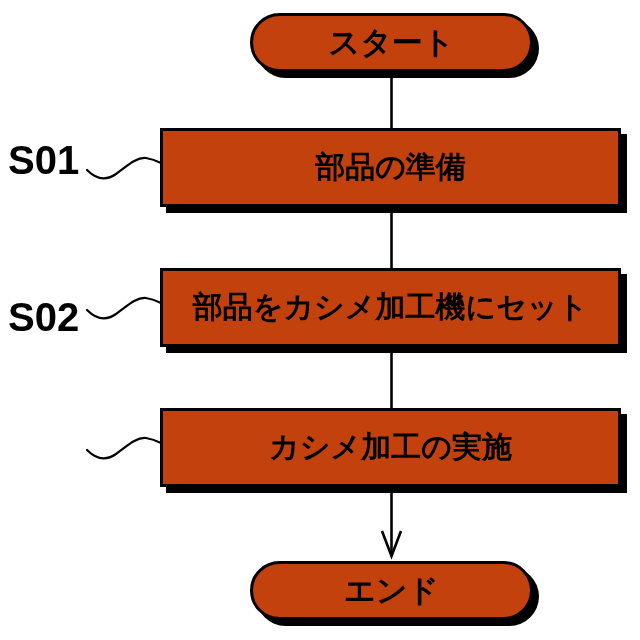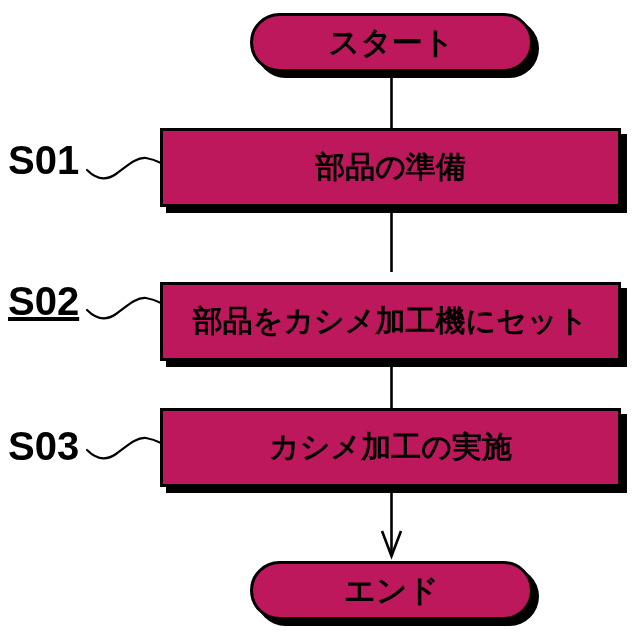--- a/index.html
+++ b/index.html
@@ -35,21 +35,21 @@
   }
   .arrowhead {
     stroke: #000000;
     stroke-width: 2.6;
     fill: none;
     stroke-linejoin: miter;
   }
   .node {
     position: absolute;
     box-sizing: border-box;
-    background: #be185d;
+    background: #c2410c;
     border: 3px solid #000000;
     box-shadow: 6px 6px 0 #000000;
     display: flex;
     align-items: center;
     justify-content: center;
     z-index: 1;
     font-weight: bold;
     white-space: nowrap;
   }
   .terminal {
@@ -61,35 +61,35 @@
   }
   .terminal.start { top: 13px; }
   .terminal.end   { top: 561px; }
   .process {
     left: 160px;
     width: 461px;
     height: 79px;
     font-size: 30px;
   }
   .process.p1 { top: 128px; }
-  .process.p2 { top: 282px; }
+  .process.p2 { top: 268px; }
   .process.p3 { top: 408px; }
   .step-id {
     position: absolute;
     left: 8px;
     width: 80px;
     height: 79px;
     display: flex;
     align-items: center;
     font-size: 40px;
     font-weight: bold;
     z-index: 1;
   }
   .step-id.s1 { top: 121px; }
-  .step-id.s2 { top: 262px; text-decoration: underline; }
+  .step-id.s2 { top: 278px; }
   .step-id.s3 { top: 407px; }
 </style>
 </head>
 <body>
 
 <div class="canvas">
 
   <svg class="connector-layer" width="640" height="640" viewBox="0 0 640 640">
     <line class="connector" x1="391.5" y1="68" x2="391.5" y2="132"></line>
     <line class="connector" x1="391.5" y1="200" x2="391.5" y2="272"></line>
@@ -112,23 +112,20 @@
     <span>部品の準備</span>
   </div>
 
   <div class="step-id s2">
     <span>S02</span>
   </div>
   <div class="node process p2">
     <span>部品をカシメ加工機にセット</span>
   </div>
 
-  <div class="step-id s3">
-    <span>S03</span>
-  </div>
   <div class="node process p3">
     <span>カシメ加工の実施</span>
   </div>
 
   <div class="node terminal end">
     <span>エンド</span>
   </div>
 
 </div>
 

